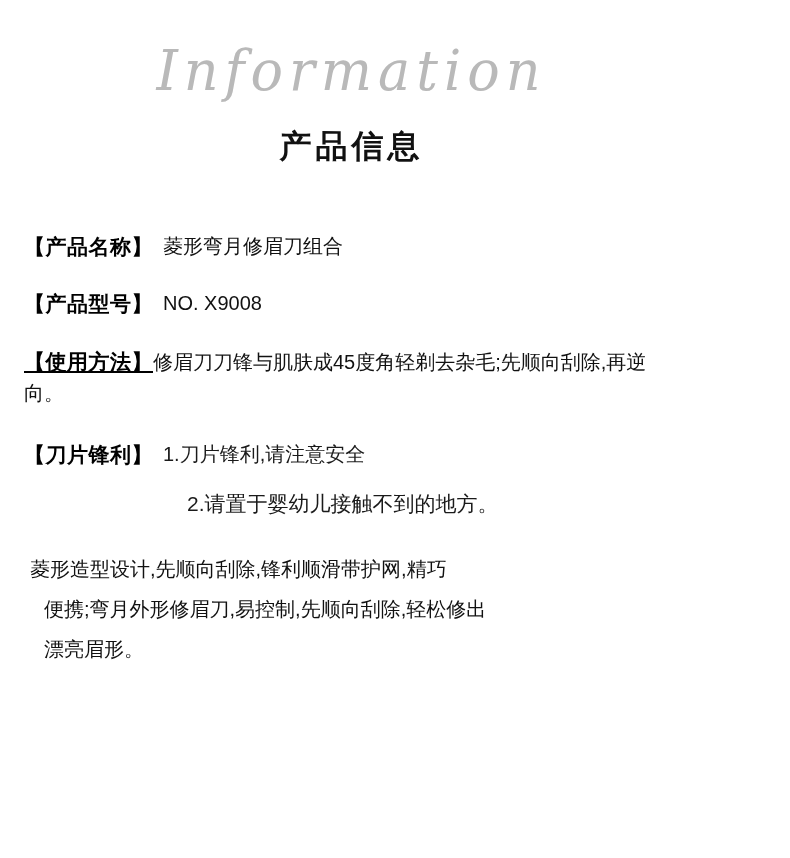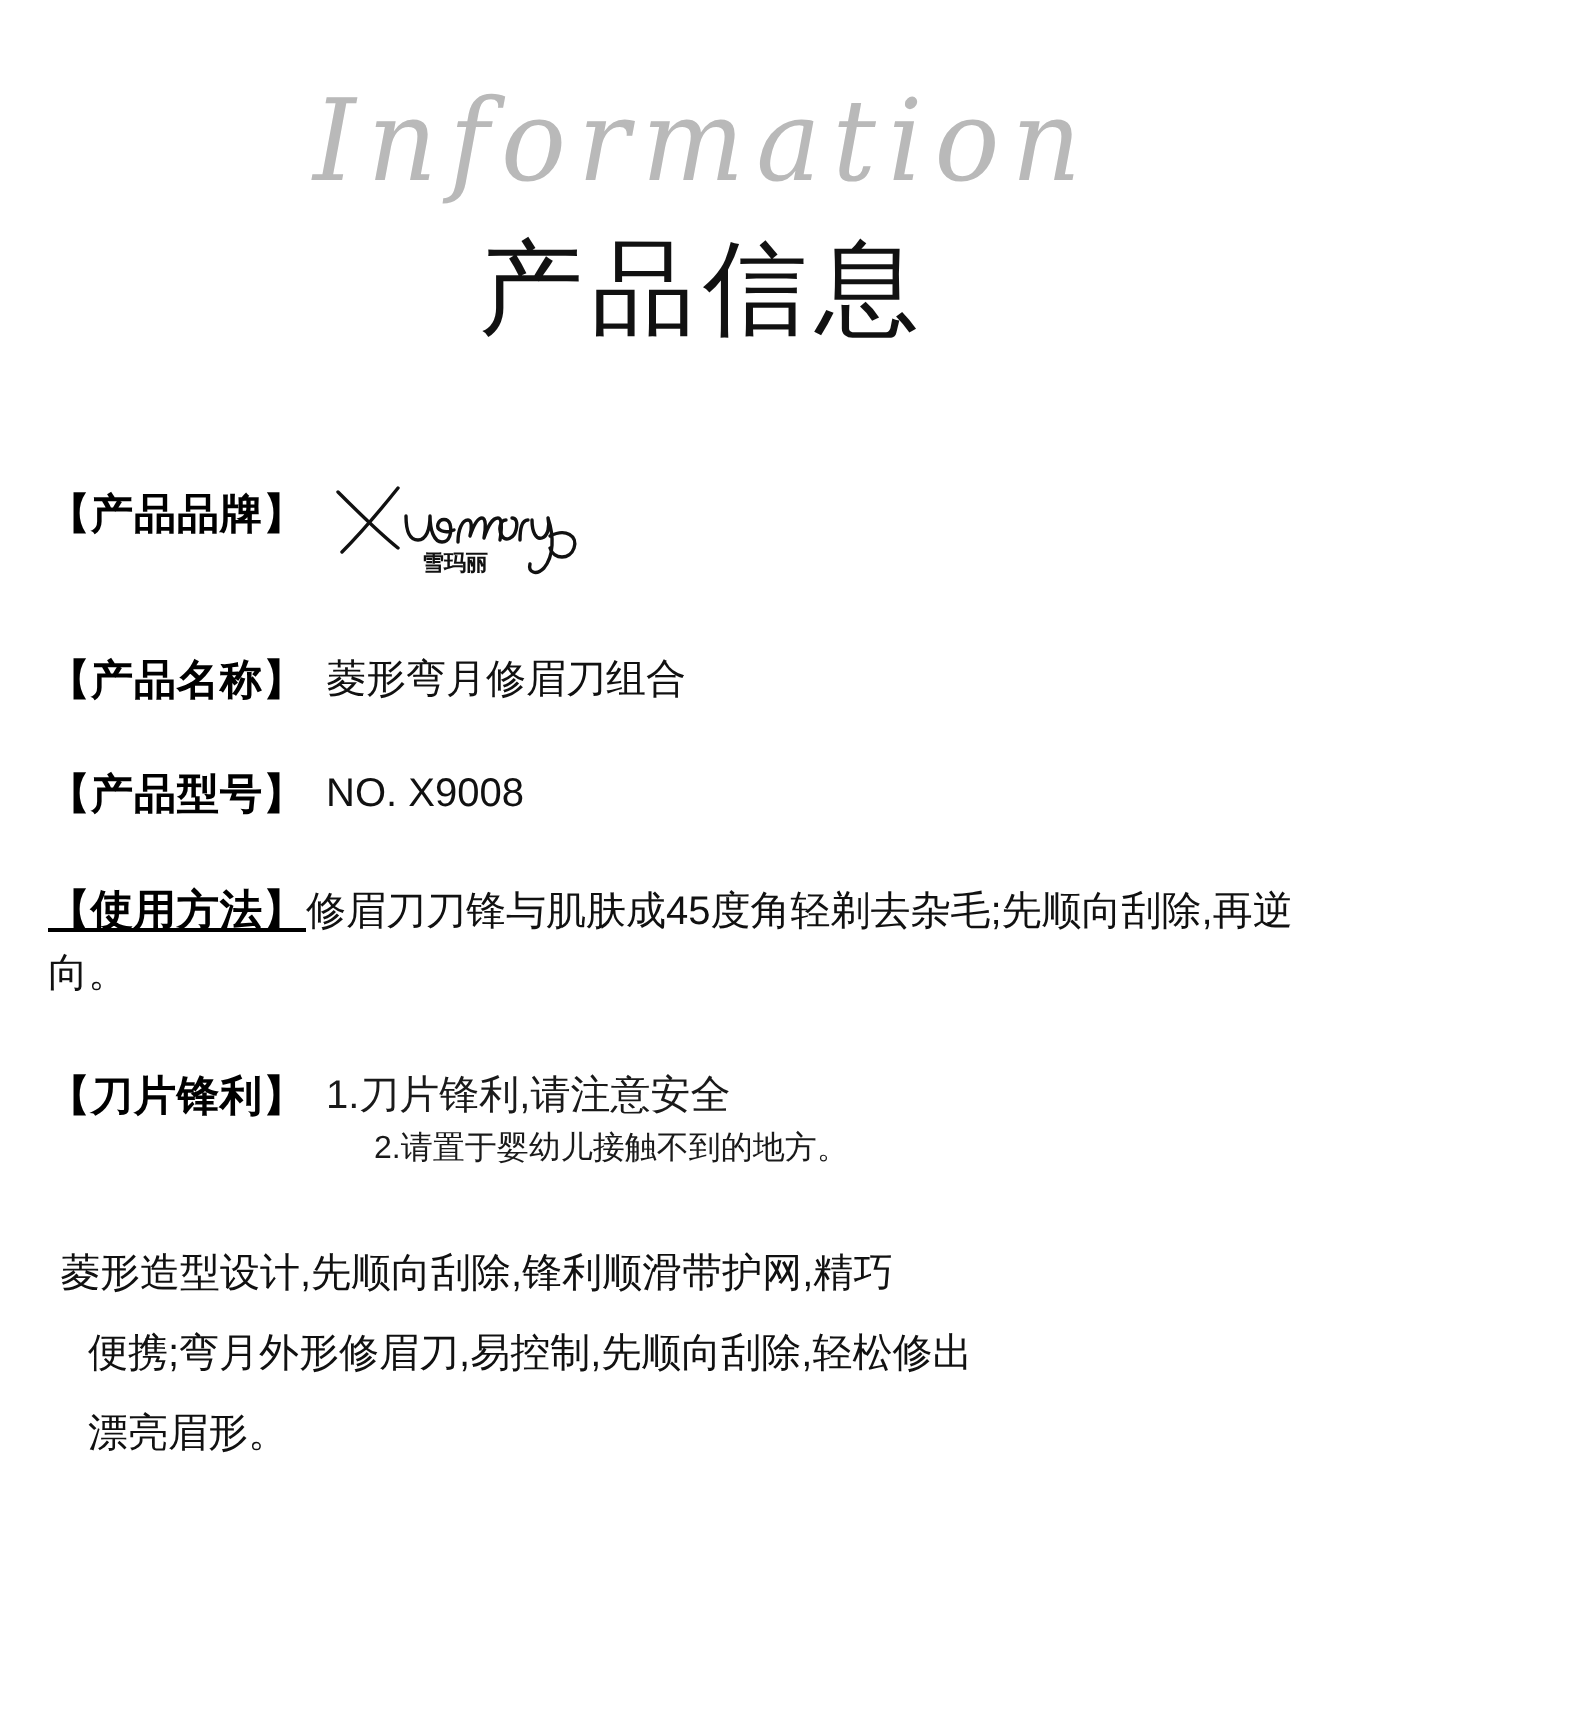--- a/index.html
+++ b/index.html
@@ -29,24 +29,24 @@
     font-family: "DejaVu Serif", serif;
     font-style: italic;
     font-size: 54px;
     letter-spacing: 6px;
     color: #b9b9b9;
     font-weight: 400;
     line-height: 1;
     transform: scaleY(1.05);
   }
   .main-title {
-    margin-top: 18px;
+    margin-top: 30px;
     font-family: "DejaVu Sans", sans-serif;
-    font-size: 52px;
-    font-weight: 400;
+    font-size: 32px;
+    font-weight: 700;
     letter-spacing: 4px;
     color: #111111;
     line-height: 1.15;
   }
 
   
   .specs {
     margin-top: 66px;
     padding: 0 26px 0 24px;
   }
@@ -94,24 +94,24 @@
 
   
   .notice-lines {
     padding-left: 10px;
   }
   .notice-lines .n1 {
     font-size: 20px;
     line-height: 1.5;
   }
   .notice-lines .n2 {
-    font-size: 16px;
+    font-size: 21px;
     line-height: 1.5;
     padding-left: 24px;
-    margin-top: 0;
+    margin-top: 19px;
   }
 
   
   .efficacy {
     display: flex;
     align-items: flex-start;
   }
   .efficacy .label { padding-top: 2px; }
   .efficacy-body {
     padding-left: 6px;
@@ -128,43 +128,20 @@
 
 <div class="page">
 
   <div class="header">
     <div class="script-title">Information</div>
     <div class="main-title">产品信息</div>
   </div>
 
   <div class="specs">
 
-    <div class="row">
-      <div class="label">【产品品牌】</div>
-      <div class="brand-logo">
-        <svg width="130" height="52" viewBox="0 0 130 52">
-          <g fill="none" stroke="#111" stroke-width="1.7" stroke-linecap="round" stroke-linejoin="round">
-
-            <path d="M4 8 C14 18, 24 28, 34 36"></path>
-            <path d="M34 6 C26 16, 16 28, 6 38"></path>
-
-            <path d="M38 20 C38 28, 40 32, 44 32 C48 32, 50 27, 50 20 C50 27, 52 33, 56 33 C60 33, 61 28, 60 24 C59 21, 55 21, 54 24 C53 27, 57 29, 62 27"></path>
-            <path d="M64 33 C64 27, 66 22, 69 22 C71 22, 71 26, 70 30 C72 24, 74 21, 76 21 C78 21, 78 26, 77 31 C79 25, 81 21, 84 21 C86 21, 86 26, 85 32"></path>
-            <path d="M88 22 C85 22, 84 27, 86 30 C88 33, 92 31, 93 27 C94 23, 93 21, 91 21"></path>
-            <path d="M95 32 C95 26, 96 22, 99 22"></path>
-            <path d="M101 22 C101 28, 103 32, 106 31 C109 30, 110 25, 109 21 C112 30, 112 40, 107 46 C103 50, 99 48, 100 44"></path>
-
-            <path d="M110 30 C118 26, 124 30, 122 36 C120 42, 112 42, 110 36"></path>
-          </g>
-          <g fill="#111" font-family="'DejaVu Sans', sans-serif" font-size="11" font-weight="700">
-            <text x="46" y="47">雪玛丽</text>
-          </g>
-        </svg>
-      </div>
-    </div>
 
     <div class="row">
       <div class="label">【产品名称】</div>
       <div class="value indent-sm">菱形弯月修眉刀组合</div>
     </div>
 
     <div class="row">
       <div class="label">【产品型号】</div>
       <div class="value indent-sm">NO. X9008</div>
     </div>

